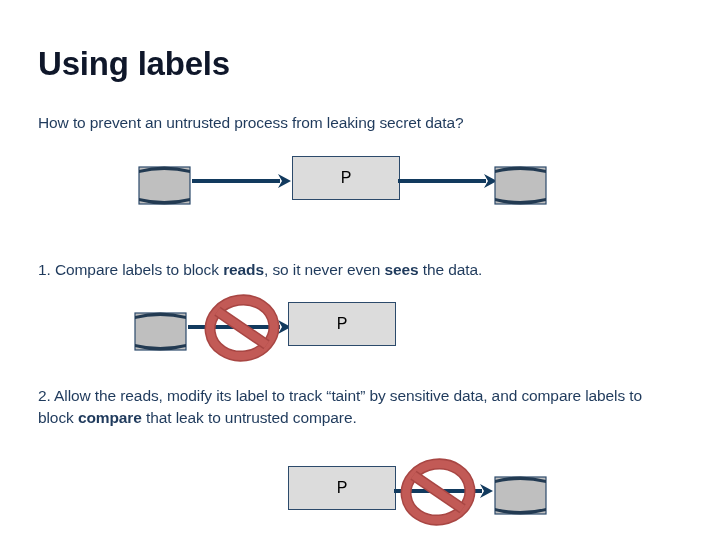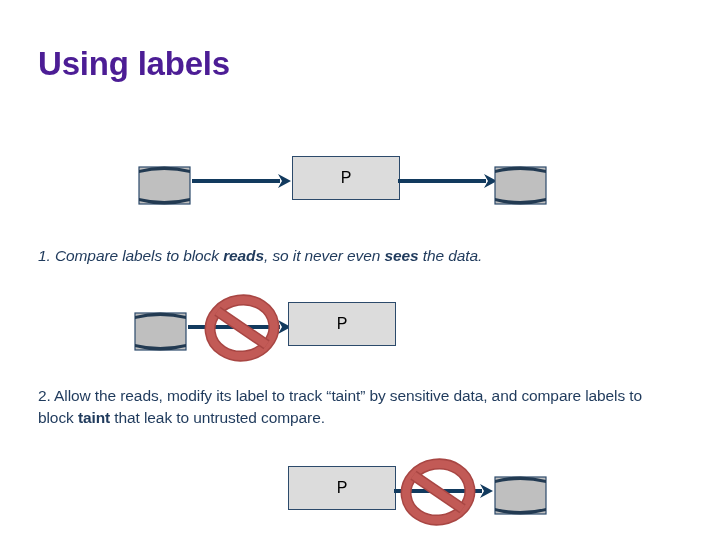--- a/index.html
+++ b/index.html
@@ -20,39 +20,39 @@
     inset: 0;
   }
 
   
   .slide-title {
     position: absolute;
     left: 38px;
     top: 46px;
     font-size: 33px;
     font-weight: bold;
-    color: #4c1d95;
+    color: #0f172a;
     letter-spacing: -0.2px;
     line-height: 1.1;
     white-space: nowrap;
   }
 
   
   .body-text {
     position: absolute;
     left: 38px;
     color: #1f3a5c;
     font-size: 15.5px;
     line-height: 1.45;
     letter-spacing: -0.1px;
   }
   .body-text b { font-weight: bold; }
 
   #para-question { top: 112px; width: 640px; }
-  #para-step1    { top: 245px; width: 640px; font-style: italic; }
+  #para-step1    { top: 259px; width: 640px; }
   #para-step2    { top: 385px; width: 620px; }
 
   
   .diagram-row {
     position: absolute;
     left: 0;
     width: 720px;
     height: 70px;
   }
   #diagram-row-1 { top: 152px; }
@@ -97,20 +97,21 @@
   }
   .no-sign svg { display: block; }
 </style>
 </head>
 <body>
 
 <div class="slide">
 
   <div class="slide-title">Using labels</div>
 
+  <div class="body-text" id="para-question">How to prevent an untrusted process from leaking secret data?</div>
 
   <div class="diagram-row" id="diagram-row-1">
 
     <div class="node cylinder" style="left:136px; top:10px;">
       <svg width="57" height="47" viewBox="0 0 57 47">
         <rect x="3" y="5" width="51" height="37" fill="#bfbfbf" stroke="#2c4a6b" stroke-width="1.2"></rect>
         <path d="M3 8 Q28 1 54 8 L54 11 Q28 5 3 11 Z" fill="#223a52"></path>
         <path d="M3 39 Q28 46 54 39 L54 36 Q28 42 3 36 Z" fill="#223a52"></path>
       </svg>
     </div>
@@ -173,21 +174,21 @@
         </g>
       </svg>
     </div>
 
     <div class="node proc-box" style="left:288px; top:4px; width:108px; height:44px;">
       <span>P</span>
     </div>
   </div>
 
   <div class="body-text" id="para-step2">
-    <span>2.</span><span> Allow the reads, modify its label to track “taint” by sensitive data, and compare labels to block </span><b>taint</b><span> that leak to untrusted compare.</span>
+    <span>2.</span><span> Allow the reads, modify its label to track “taint” by sensitive data, and compare labels to block </span><b>compare</b><span> that leak to untrusted compare.</span>
   </div>
 
   <div class="diagram-row" id="diagram-row-3">
 
     <div class="node proc-box" style="left:288px; top:4px; width:108px; height:44px;">
       <span>P</span>
     </div>
 
     <div class="arrow" style="left:394px; top:19px; width:100px;">
       <svg width="100" height="20" viewBox="0 0 100 20">

